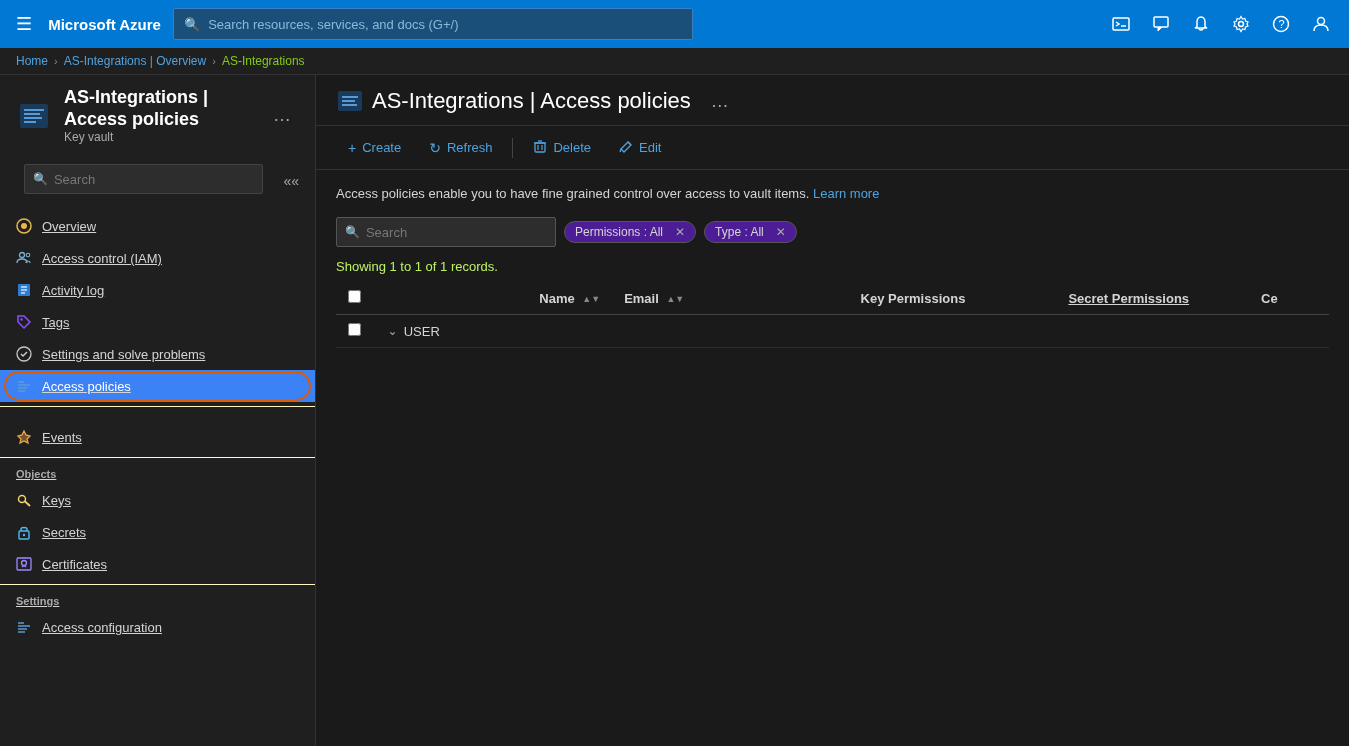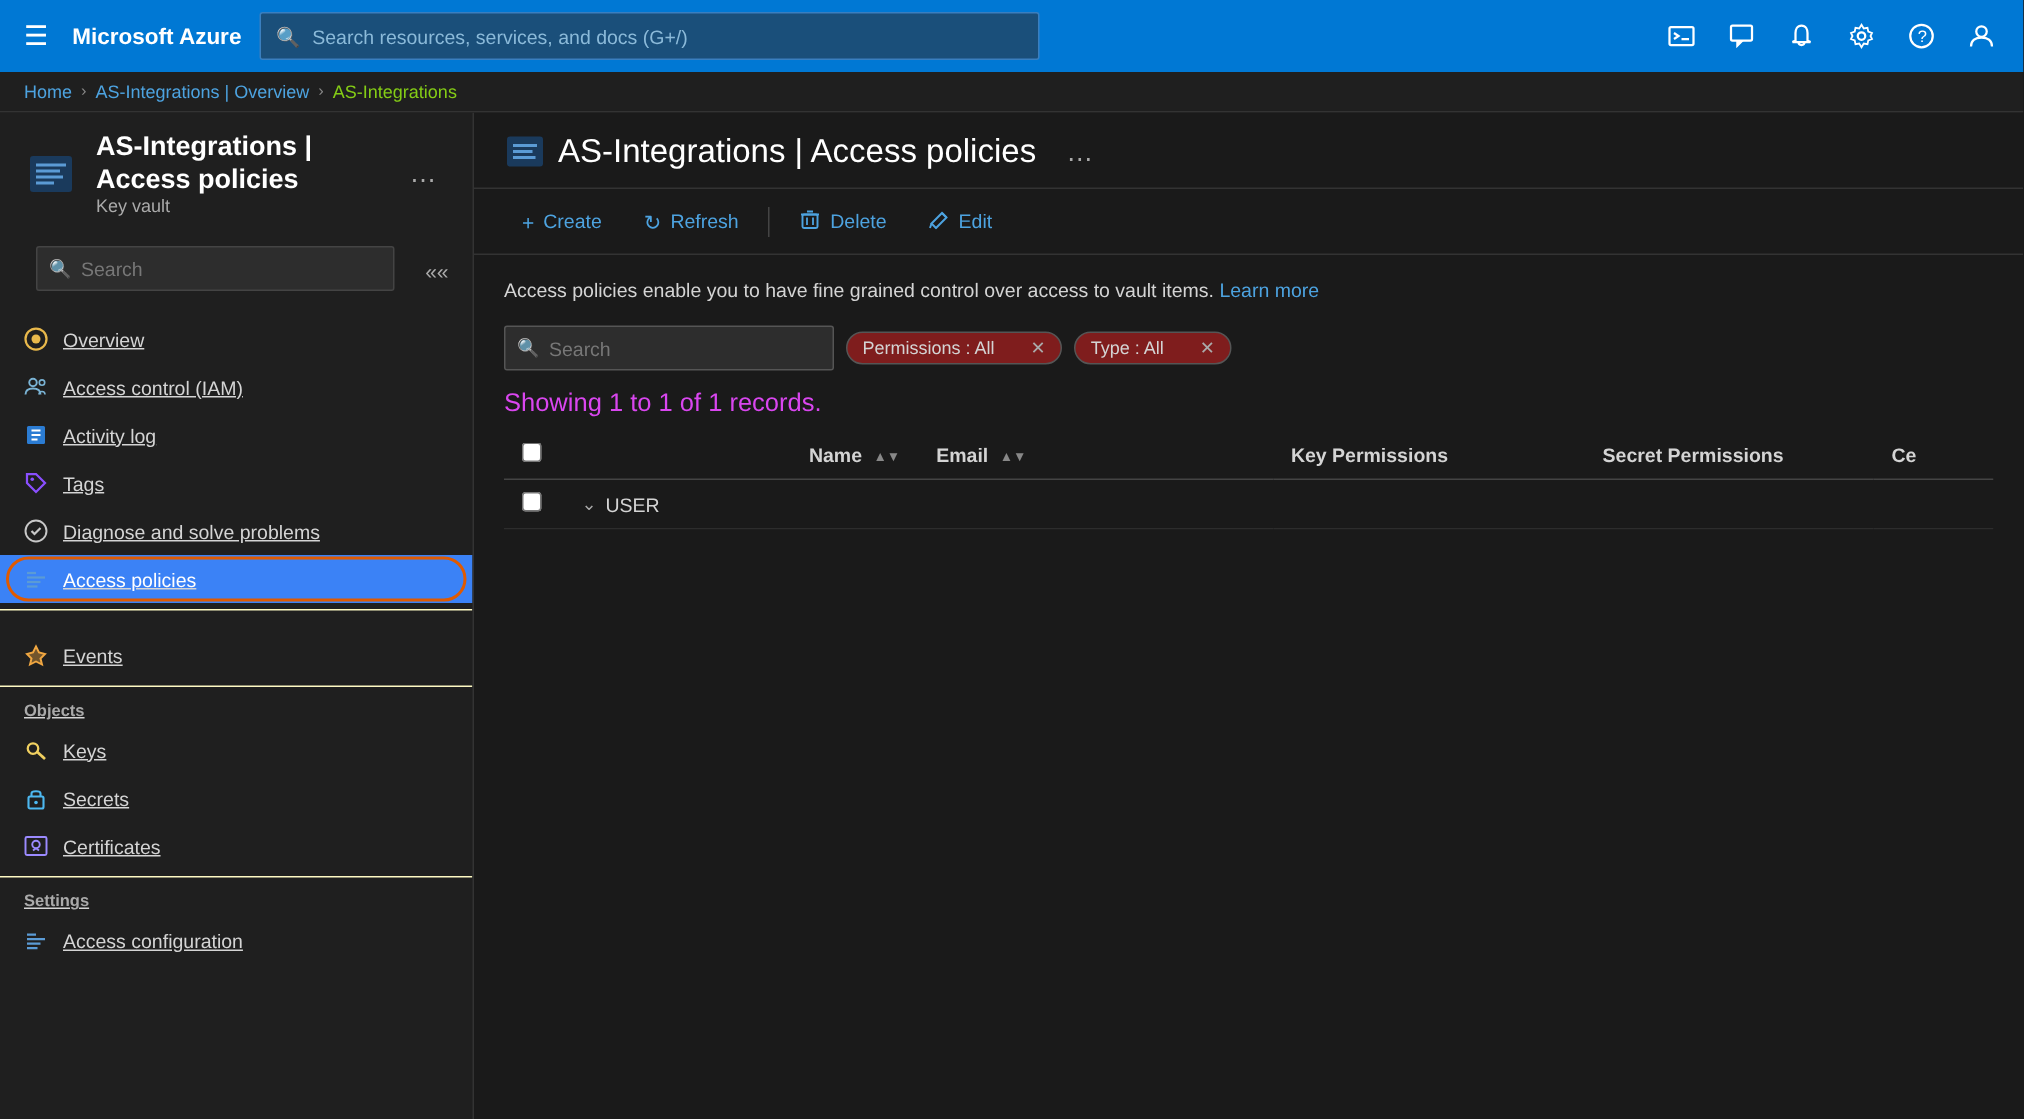--- a/index.html
+++ b/index.html
@@ -320,40 +320,40 @@
       border: none;
       outline: none;
       color: #d4d4d4;
       font-size: 13px;
       width: 100%;
     }
     .filter-search input::placeholder { color: #777; }
     .filter-badge {
       display: flex;
       align-items: center;
-      gap: 22px;
-      background: #7f1d1d;
+      gap: 10px;
+      background: #4c1d95;
       border: 1px solid #555;
       border-radius: 12px;
       padding: 3px 10px;
       font-size: 12px;
       color: #d4d4d4;
       cursor: pointer;
     }
     .filter-badge-x {
       color: #aaa;
       cursor: pointer;
       font-size: 12px;
       margin-left: 2px;
     }
 
     
     .records-count {
-      font-size: 17px;
-      color: #d946ef;
+      font-size: 13px;
+      color: #bef264;
       margin-bottom: 8px;
     }
     .table-container {
       width: 100%;
       overflow-x: auto;
     }
     table {
       width: 100%;
       border-collapse: collapse;
     }
@@ -374,21 +374,21 @@
       margin-left: 4px;
       vertical-align: middle;
       font-size: 9px;
       line-height: 1;
       color: #888;
     }
     .checkbox-col { width: 40px; }
     .name-col { width: 260px; text-align: right; }
     .email-col { width: 260px; }
     .key-perm-col { width: 220px; }
-    .secret-perm-col { width: 200px; }
+    .secret-perm-col { width: 200px; text-decoration: underline; }
     .cert-perm-col { min-width: 80px; }
 
     th input[type=checkbox] { cursor: pointer; }
     td {
       padding: 8px 12px;
       font-size: 13px;
       color: #d4d4d4;
       border-bottom: 1px solid #2d2d2d;
     }
     .row-expand {
@@ -541,21 +541,21 @@
         <span class="sidebar-item-label">Tags</span>
       </div>
 
       <div class="sidebar-item">
         <span class="sidebar-item-icon">
           <svg width="16" height="16" viewBox="0 0 16 16">
               <circle cx="8" cy="8" r="7" fill="none" stroke="#c8c8c8" stroke-width="1.3"></circle>
               <path d="M5 8 L7 10 L11 6" fill="none" stroke="#c8c8c8" stroke-width="1.5"></path>
             </svg>
         </span>
-        <span class="sidebar-item-label">Diagnose and solve problems</span>
+        <span class="sidebar-item-label">Settings and solve problems</span>
       </div>
 
       <div class="sidebar-item active active-highlight">
         <span class="sidebar-item-icon">
           <svg width="16" height="16" viewBox="0 0 16 16">
               <line x1="2" y1="4" x2="8" y2="4" stroke="#5b9bd5" stroke-width="1.5"></line>
               <line x1="2" y1="7" x2="14" y2="7" stroke="#5b9bd5" stroke-width="1.5"></line>
               <line x1="2" y1="10" x2="11" y2="10" stroke="#5b9bd5" stroke-width="1.5"></line>
               <line x1="2" y1="13" x2="9" y2="13" stroke="#5b9bd5" stroke-width="1.5"></line>
             </svg>

